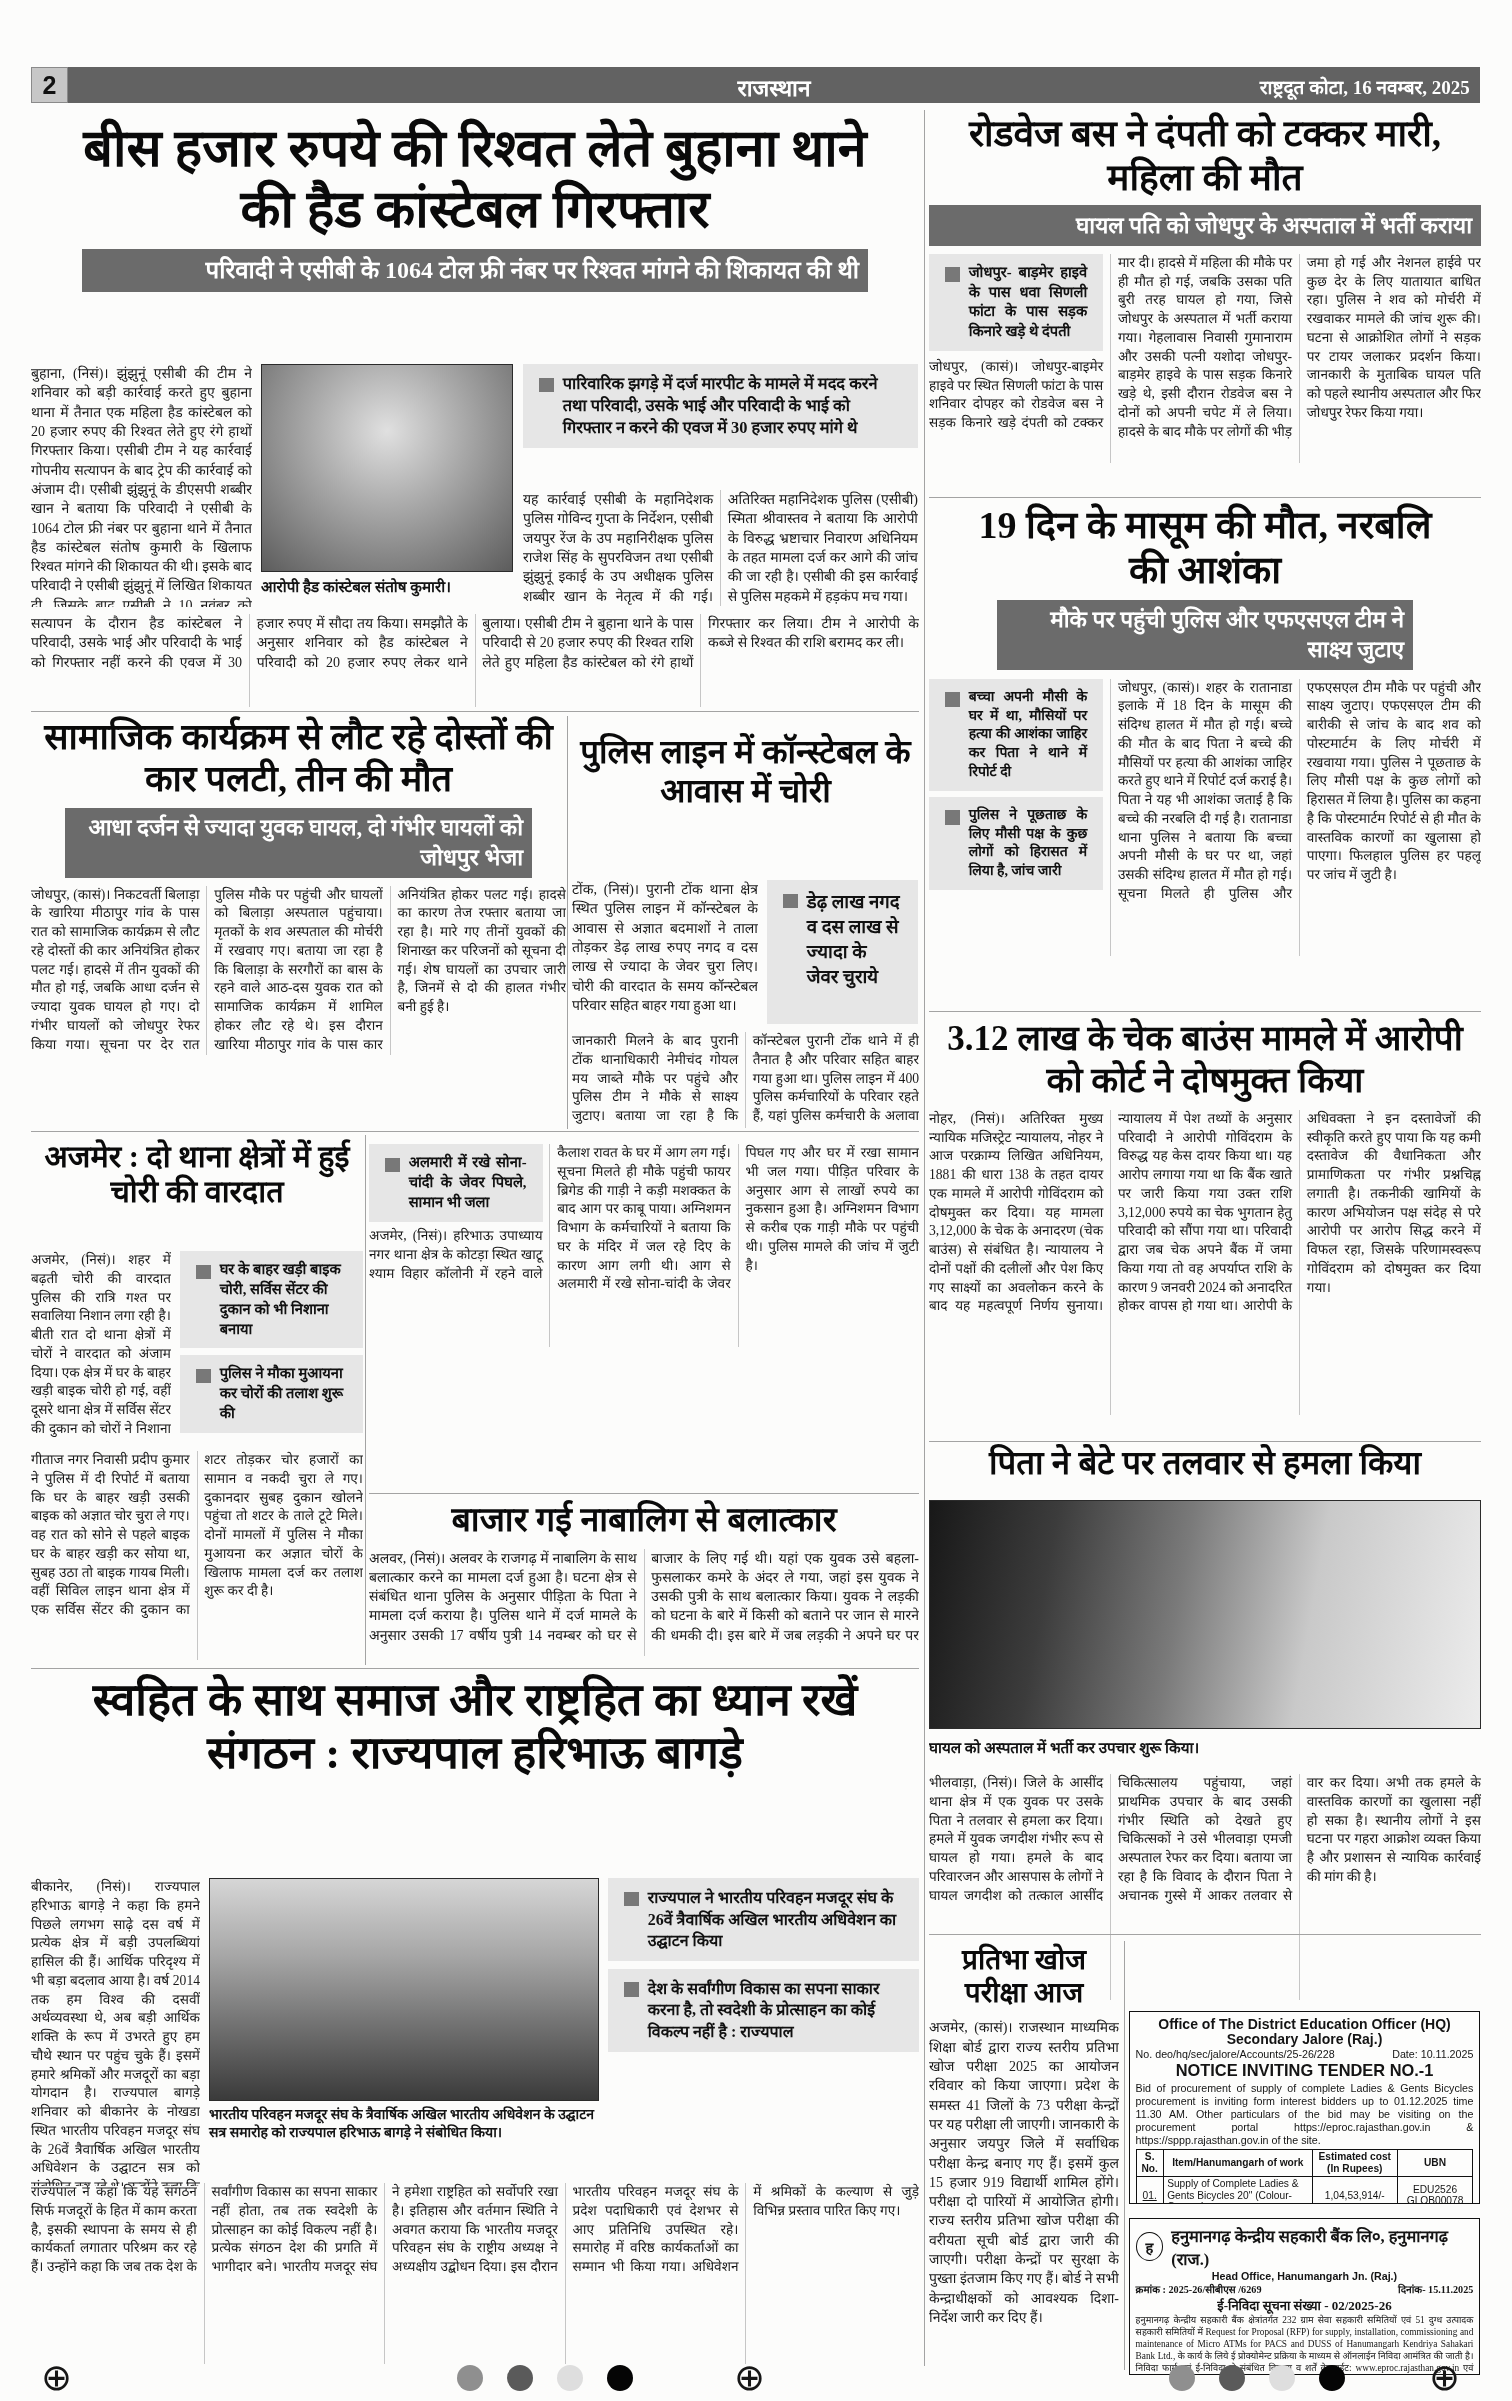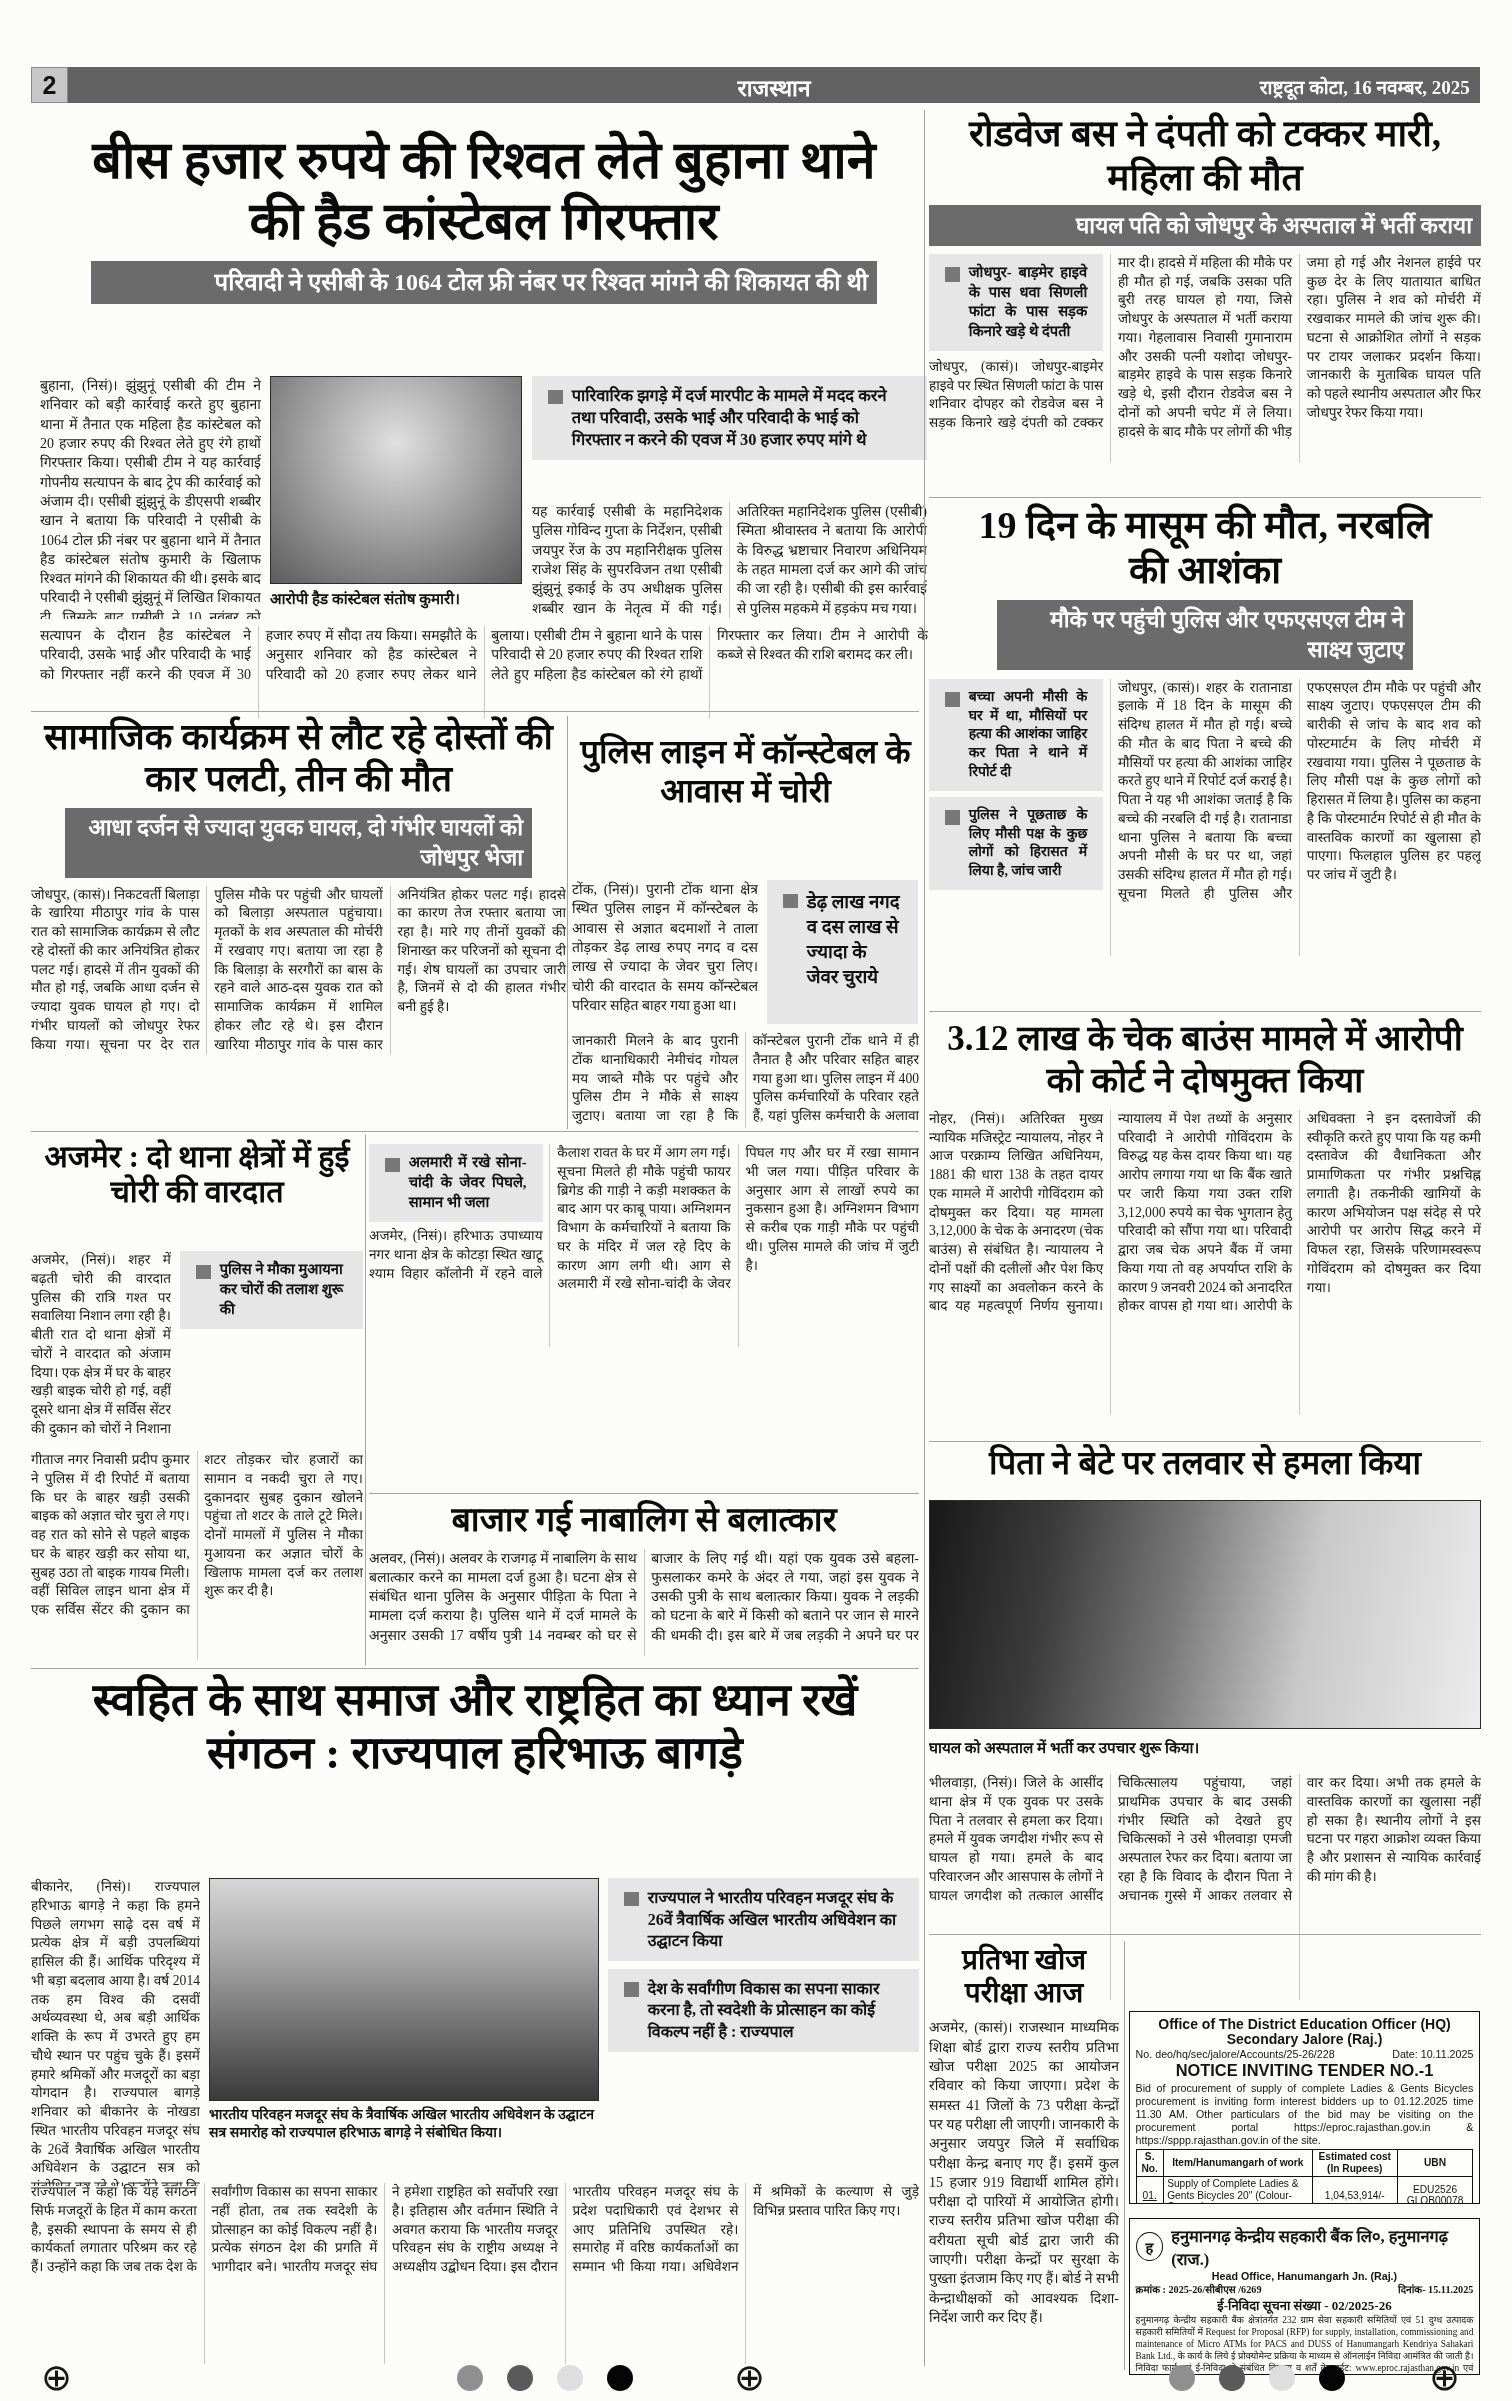--- a/index.html
+++ b/index.html
@@ -65,21 +65,21 @@
 <div id="page">
 
   <div class="hdr">
     <div class="hdr-num">2</div>
     <div class="hdr-bar">
       <div class="hdr-sec">राजस्थान</div>
       <div class="hdr-ed">राष्ट्रदूत कोटा, 16 नवम्बर, 2025</div>
     </div>
   </div>
 
-  <div class="art" style="left:40px; top:113px; width:888px; height:597px;margin-top:12px;">
+  <div class="art" style="left:31px; top:113px; width:888px; height:597px;">
     <div class="hl" style="font-size:52px; padding:4.5px 22.6px 0 22.6px;">बीस हजार रुपये की रिश्वत लेते बुहाना थाने की हैड कांस्टेबल गिरफ्तार</div>
     <div class="subbar" style="font-size:24px; margin:9px 51px 0 51px;">परिवादी ने एसीबी के 1064 टोल फ्री नंबर पर रिश्वत मांगने की शिकायत की थी</div>
     <div class="abs bodytxt" style="left:0; top:251px; width:221px; height:243px; font-size:14px;">बुहाना, (निसं)। झुंझुनूं एसीबी की टीम ने शनिवार को बड़ी कार्रवाई करते हुए बुहाना थाना में तैनात एक महिला हैड कांस्टेबल को 20 हजार रुपए की रिश्वत लेते हुए रंगे हाथों गिरफ्तार किया। एसीबी टीम ने यह कार्रवाई गोपनीय सत्यापन के बाद ट्रेप की कार्रवाई को अंजाम दी। एसीबी झुंझुनूं के डीएसपी शब्बीर खान ने बताया कि परिवादी ने एसीबी के 1064 टोल फ्री नंबर पर बुहाना थाने में तैनात हैड कांस्टेबल संतोष कुमारी के खिलाफ रिश्वत मांगने की शिकायत की थी। इसके बाद परिवादी ने एसीबी झुंझुनूं में लिखित शिकायत दी, जिसके बाद एसीबी ने 10 नवंबर को सत्यापन करवाया। एसीबी द्वारा परिवादी के खिलाफ 22 अक्टूबर को पारिवारिक झगड़े में दर्ज मारपीट के मामले में मदद करने की एवज में रिश्वत मांगी गई थी।</div>
     <div class="abs photo" style="left:230px; top:251px; width:252px; height:208px; background:radial-gradient(circle at 50% 32%, #e0e0e0 0%, #a8a8a8 42%, #5c5c5c 100%);"></div>
     <div class="abs cap" style="left:230px; top:464px; width:252px; font-size:15.2px;">आरोपी हैड कांस्टेबल संतोष कुमारी।</div>
     <div class="abs bbox" style="left:492px; top:251px; width:395px; font-size:16.4px;">
       <span class="bsq"></span>
       <span>पारिवारिक झगड़े में दर्ज मारपीट के मामले में मदद करने तथा परिवादी, उसके भाई और परिवादी के भाई को गिरफ्तार न करने की एवज में 30 हजार रुपए मांगे थे</span>
     </div>
     <div class="abs bodytxt cols2" style="left:492px; top:377px; width:395px; height:116px; font-size:14px;">यह कार्रवाई एसीबी के महानिदेशक पुलिस गोविन्द गुप्ता के निर्देशन, एसीबी जयपुर रेंज के उप महानिरीक्षक पुलिस राजेश सिंह के सुपरविजन तथा एसीबी झुंझुनूं इकाई के उप अधीक्षक पुलिस शब्बीर खान के नेतृत्व में की गई। अतिरिक्त महानिदेशक पुलिस (एसीबी) स्मिता श्रीवास्तव ने बताया कि आरोपी के विरुद्ध भ्रष्टाचार निवारण अधिनियम के तहत मामला दर्ज कर आगे की जांच की जा रही है। एसीबी की इस कार्रवाई से पुलिस महकमे में हड़कंप मच गया।</div>
@@ -132,20 +132,24 @@
 
   <div class="art" style="left:929px; top:1015px; width:552px; height:425px;">
     <div class="hl" style="font-size:35px; padding:3.4px 17px 0 17px;">3.12 लाख के चेक बाउंस मामले में आरोपी को कोर्ट ने दोषमुक्त किया</div>
     <div class="bodytxt cols3" style="margin-top:9px; height:305px; font-size:13.6px;">नोहर, (निसं)। अतिरिक्त मुख्य न्यायिक मजिस्ट्रेट न्यायालय, नोहर ने आज परक्राम्य लिखित अधिनियम, 1881 की धारा 138 के तहत दायर एक मामले में आरोपी गोविंदराम को दोषमुक्त कर दिया। यह मामला 3,12,000 के चेक के अनादरण (चेक बाउंस) से संबंधित है। न्यायालय ने दोनों पक्षों की दलीलों और पेश किए गए साक्ष्यों का अवलोकन करने के बाद यह महत्वपूर्ण निर्णय सुनाया। न्यायालय में पेश तथ्यों के अनुसार परिवादी ने आरोपी गोविंदराम के विरुद्ध यह केस दायर किया था। यह आरोप लगाया गया था कि बैंक खाते पर जारी किया गया उक्त राशि 3,12,000 रुपये का चेक भुगतान हेतु परिवादी को सौंपा गया था। परिवादी द्वारा जब चेक अपने बैंक में जमा किया गया तो वह अपर्याप्त राशि के कारण 9 जनवरी 2024 को अनादरित होकर वापस हो गया था। आरोपी के अधिवक्ता ने इन दस्तावेजों की स्वीकृति करते हुए पाया कि यह कमी दस्तावेज की वैधानिकता और प्रामाणिकता पर गंभीर प्रश्नचिह्न लगाती है। तकनीकी खामियों के कारण अभियोजन पक्ष संदेह से परे आरोपी पर आरोप सिद्ध करने में विफल रहा, जिसके परिणामस्वरूप गोविंदराम को दोषमुक्त कर दिया गया।</div>
   </div>
 
   <div class="art" style="left:31px; top:1135px; width:332px; height:530px;">
     <div class="hl" style="font-size:30.5px; padding-top:4.5px;">अजमेर : दो थाना क्षेत्रों में हुई चोरी की वारदात</div>
     <div class="abs bodytxt" style="left:0; top:116px; width:140px; height:192px; font-size:13.6px;">अजमेर, (निसं)। शहर में बढ़ती चोरी की वारदात पुलिस की रात्रि गश्त पर सवालिया निशान लगा रही है। बीती रात दो थाना क्षेत्रों में चोरों ने वारदात को अंजाम दिया। एक क्षेत्र में घर के बाहर खड़ी बाइक चोरी हो गई, वहीं दूसरे थाना क्षेत्र में सर्विस सेंटर की दुकान को चोरों ने निशाना बनाया।</div>
     <div class="abs" style="left:149px; top:116px; width:183px;">
+      <div class="bbox" style="font-size:14.7px; margin-bottom:6.8px;">
+        <span class="bsq"></span>
+        <span>घर के बाहर खड़ी बाइक चोरी, सर्विस सेंटर की दुकान को भी निशाना बनाया</span>
+      </div>
       <div class="bbox" style="font-size:14.7px;">
         <span class="bsq"></span>
         <span>पुलिस ने मौका मुआयना कर चोरों की तलाश शुरू की</span>
       </div>
     </div>
     <div class="abs bodytxt cols2" style="left:0; top:316px; width:332px; height:209px; font-size:13.6px;">गीताज नगर निवासी प्रदीप कुमार ने पुलिस में दी रिपोर्ट में बताया कि घर के बाहर खड़ी उसकी बाइक को अज्ञात चोर चुरा ले गए। वह रात को सोने से पहले बाइक घर के बाहर खड़ी कर सोया था, सुबह उठा तो बाइक गायब मिली। वहीं सिविल लाइन थाना क्षेत्र में एक सर्विस सेंटर की दुकान का शटर तोड़कर चोर हजारों का सामान व नकदी चुरा ले गए। दुकानदार सुबह दुकान खोलने पहुंचा तो शटर के ताले टूटे मिले। दोनों मामलों में पुलिस ने मौका मुआयना कर अज्ञात चोरों के खिलाफ मामला दर्ज कर तलाश शुरू कर दी है।</div>
   </div>
 
   <div class="art" style="left:369px; top:1135px; width:550px; height:357px;">
     <div class="bodytxt cols3" style="margin-top:9px; height:203px; font-size:13.6px;">

